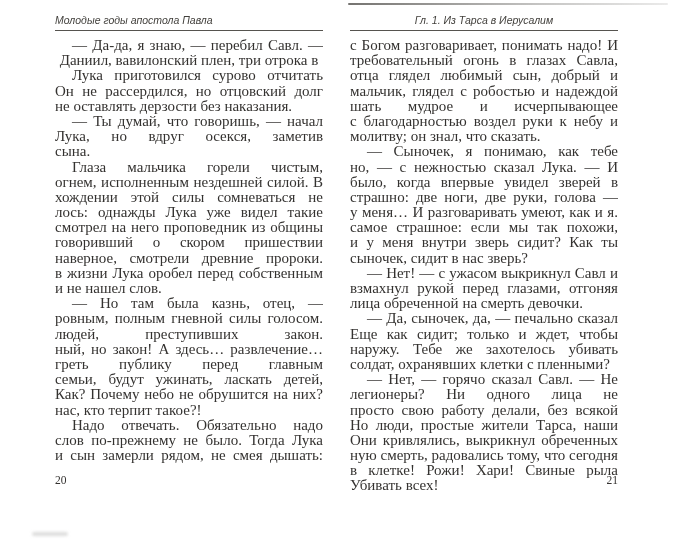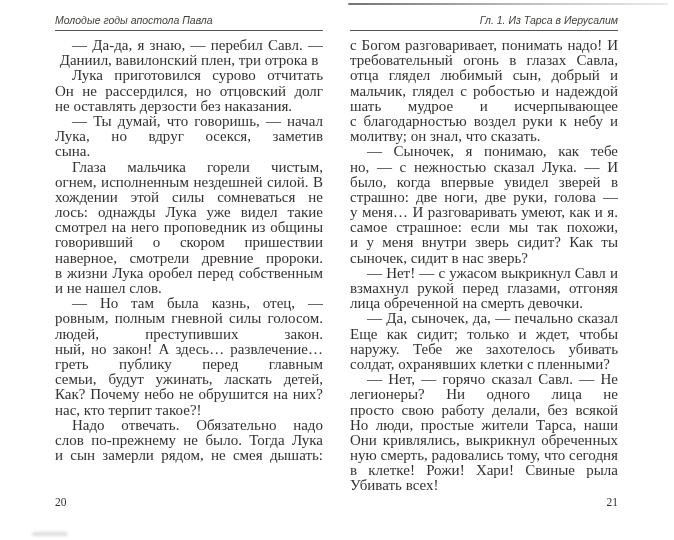--- a/index.html
+++ b/index.html
@@ -33,42 +33,42 @@
 
   .running-header {
     font-family: "Liberation Sans", sans-serif;
     font-style: italic;
     font-size: 10.5px;
     line-height: 12px;
     color: #413f3b;
     padding-top: 14px;
     white-space: nowrap;
   }
-  .page-right .running-header { text-align: right; }
+  .page-right .running-header { text-align: center; }
   .header-rule {
     margin-top: 4px;
     border-bottom: 1.2px solid #56544f;
   }
 
   .page-body { margin-top: 7px; }
   .line {
     font-size: 15px;
     line-height: 15.2px;
     height: 15.2px;
     overflow: hidden;
     text-align: justify;
     text-align-last: justify;
     color: #343230;
   }
   .line.end { text-align: center; text-align-last: left; font-family: Liberation Serif, serif; }
   .line.indent { text-indent: 17px; }
 
   .page-number {
     position: absolute;
-    top: 496px;
+    top: 474px;
     font-size: 11.5px;
     color: #343230;
   }
   .page-left  .page-number { left: 0; }
   .page-right .page-number { right: 0; }
 </style>
 </head>
 <body>
 
 <div class="spread">

